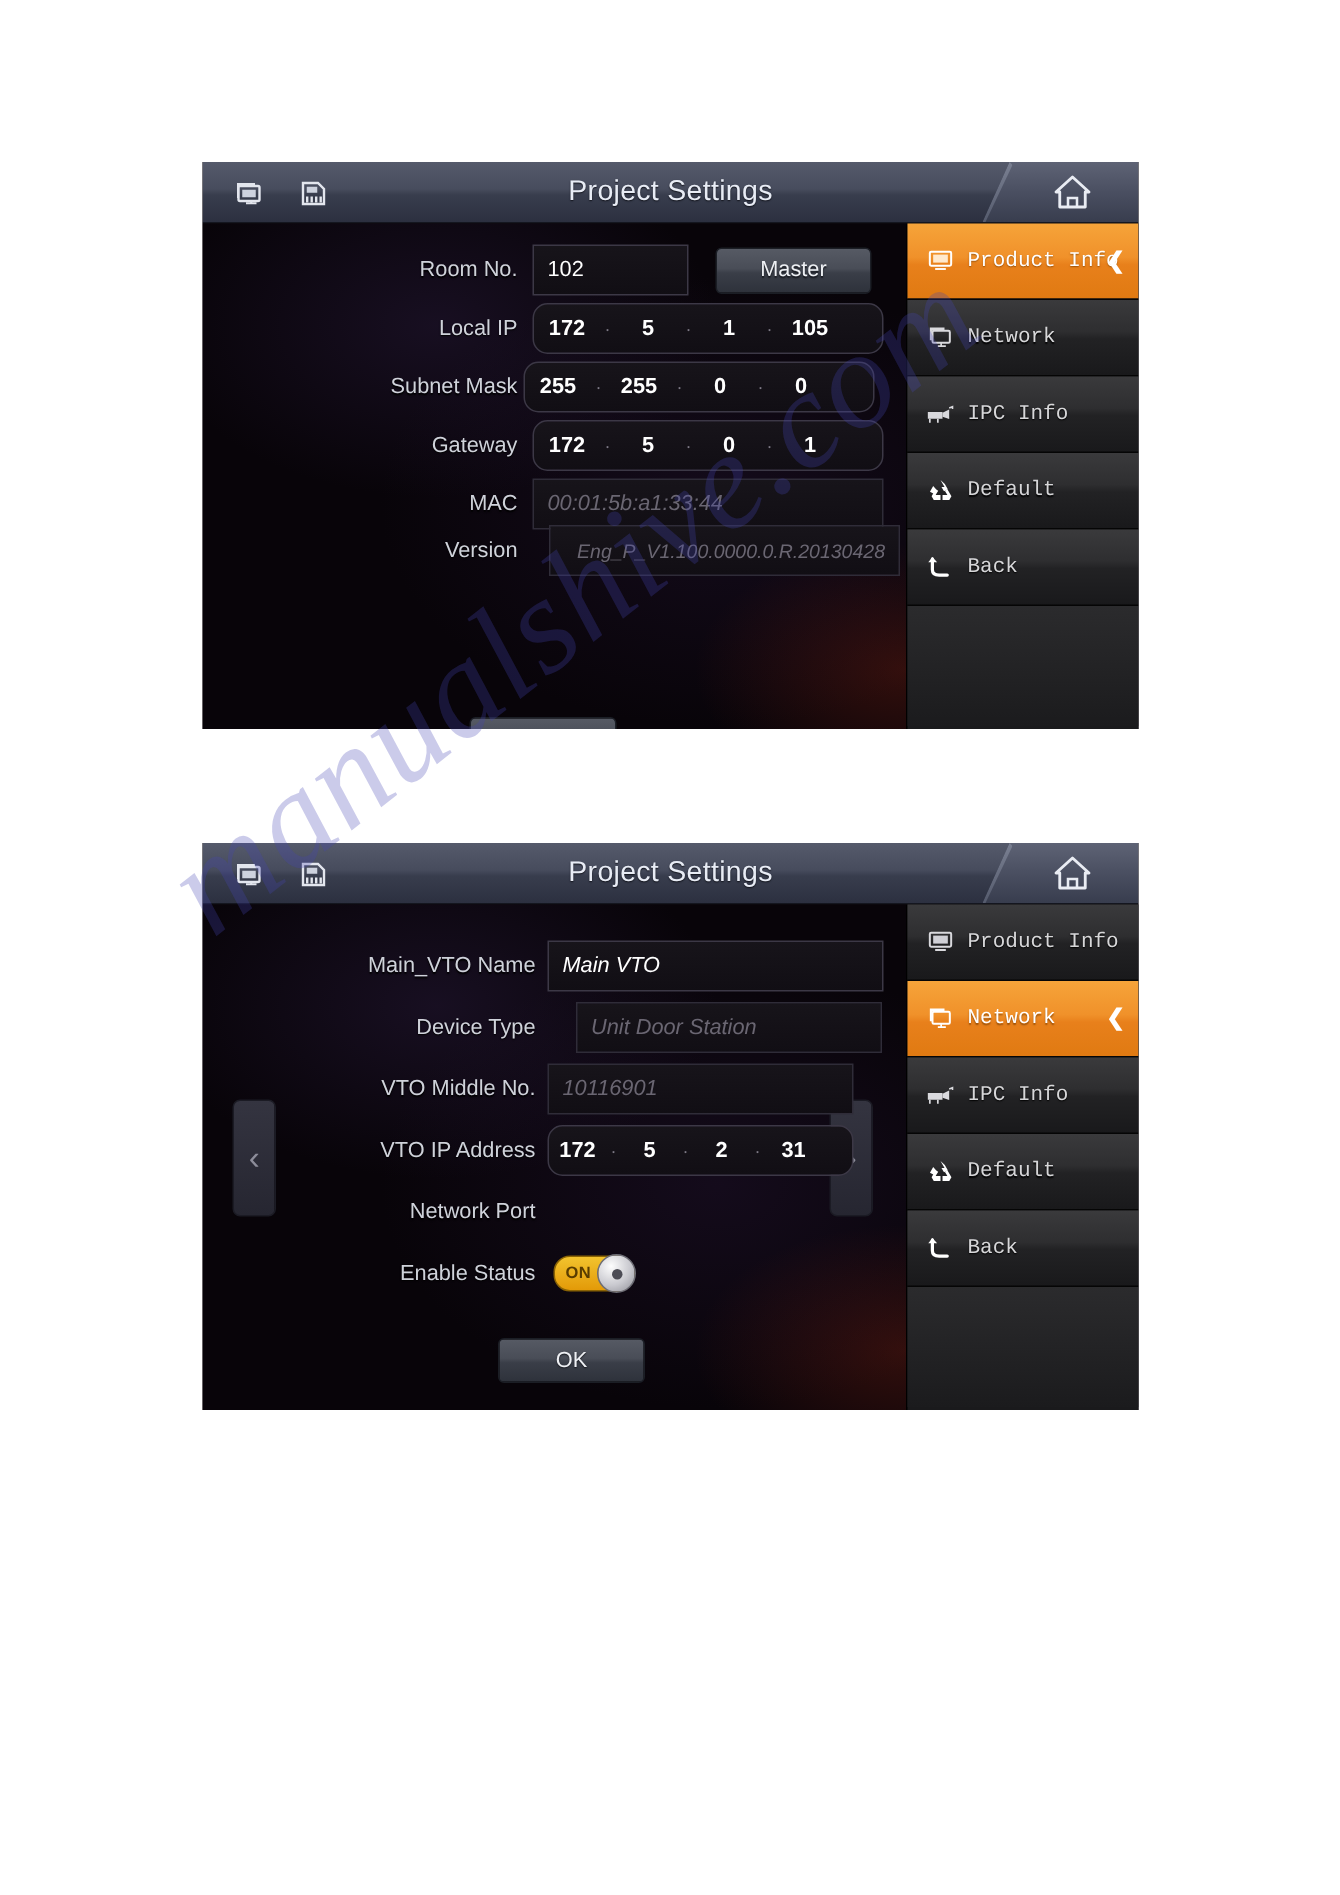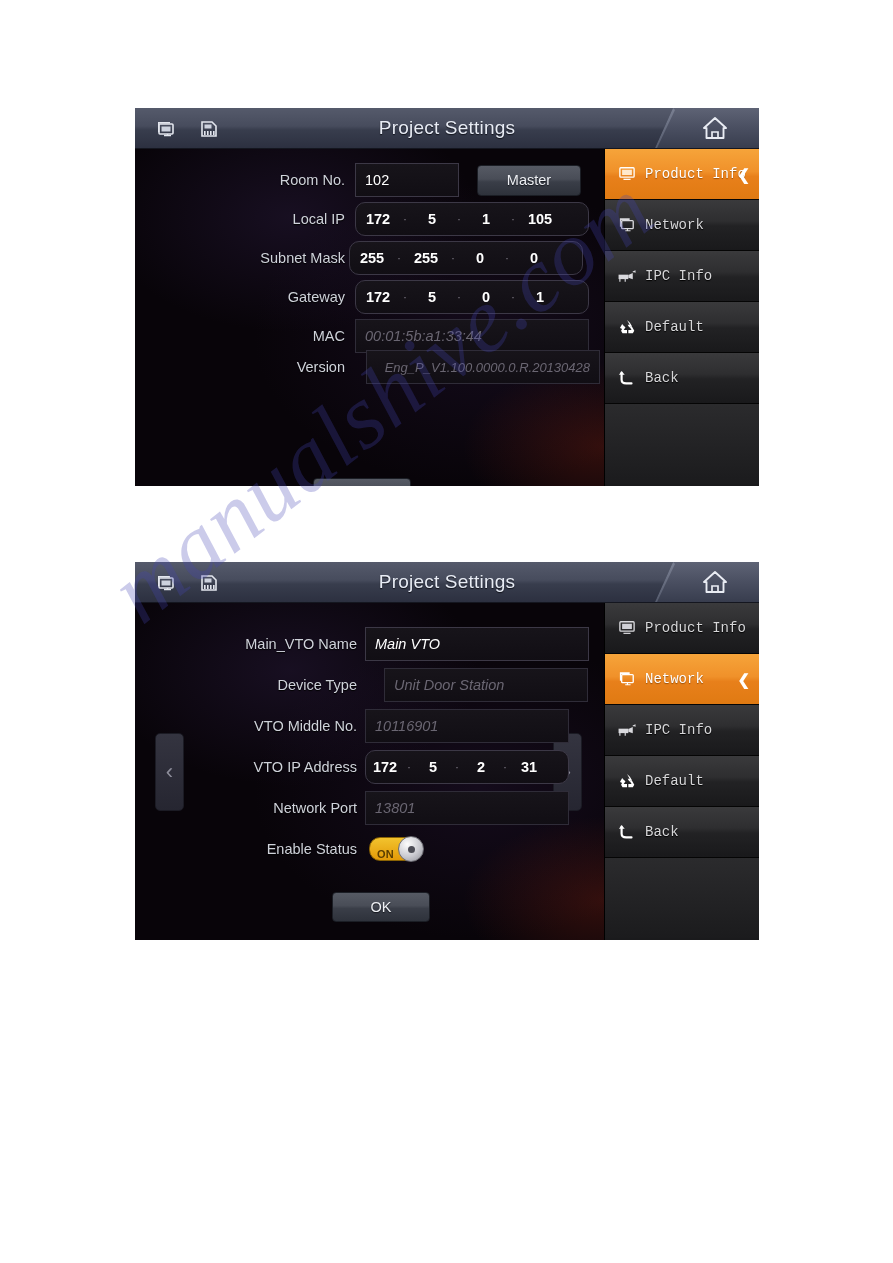--- a/index.html
+++ b/index.html
@@ -263,21 +263,21 @@
 
   
   .toggle {
     position: relative;
     width: 52px;
     height: 22px;
     border-radius: 11px;
     background: linear-gradient(to bottom, #f2c32e, #e39a08);
     border: 1px solid #8a6304;
     display: flex;
-    align-items: flex-end;
+    align-items: center;
   }
   .toggle .tg-text {
     color: #5a3d00;
     font-size: 11px;
     font-weight: bold;
     margin-left: 7px;
     letter-spacing: .3px;
   }
   .toggle .knob {
     position: absolute;
@@ -534,23 +534,20 @@
           <span class="seg" style="width:38px;">5</span>
           <span class="dot">·</span>
           <span class="seg" style="width:38px;">2</span>
           <span class="dot">·</span>
           <span class="seg" style="width:38px;">31</span>
         </span>
       </div>
 
       <div class="row" style="top:188px; left:62px;">
         <span class="lbl" style="width:128px;">Network Port</span>
-        <span class="field readonly" style="width:204px; margin-left:8px;">
-          <span class="fval">13801</span>
-        </span>
       </div>
 
       <div class="row" style="top:229px; left:62px;">
         <span class="lbl" style="width:128px;">Enable Status</span>
         <span class="toggle" style="margin-left:12px;">
           <span class="tg-text">ON</span>
           <span class="knob"></span>
         </span>
       </div>
 

